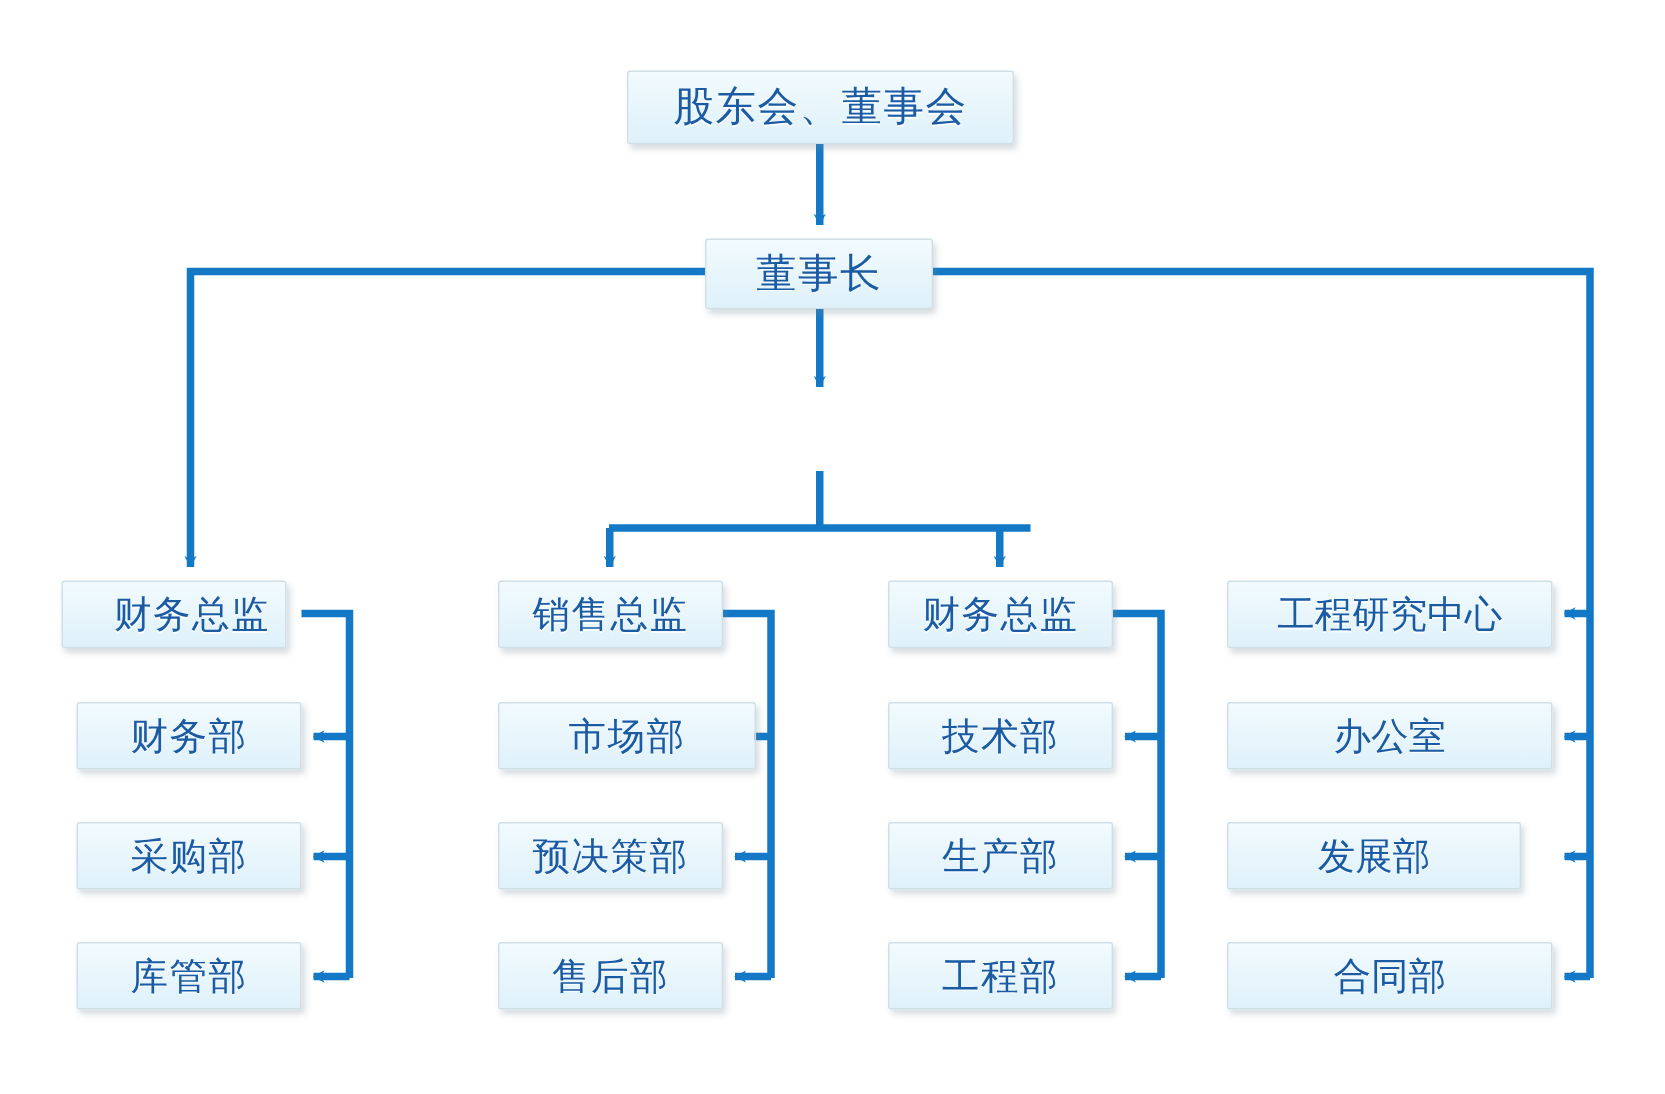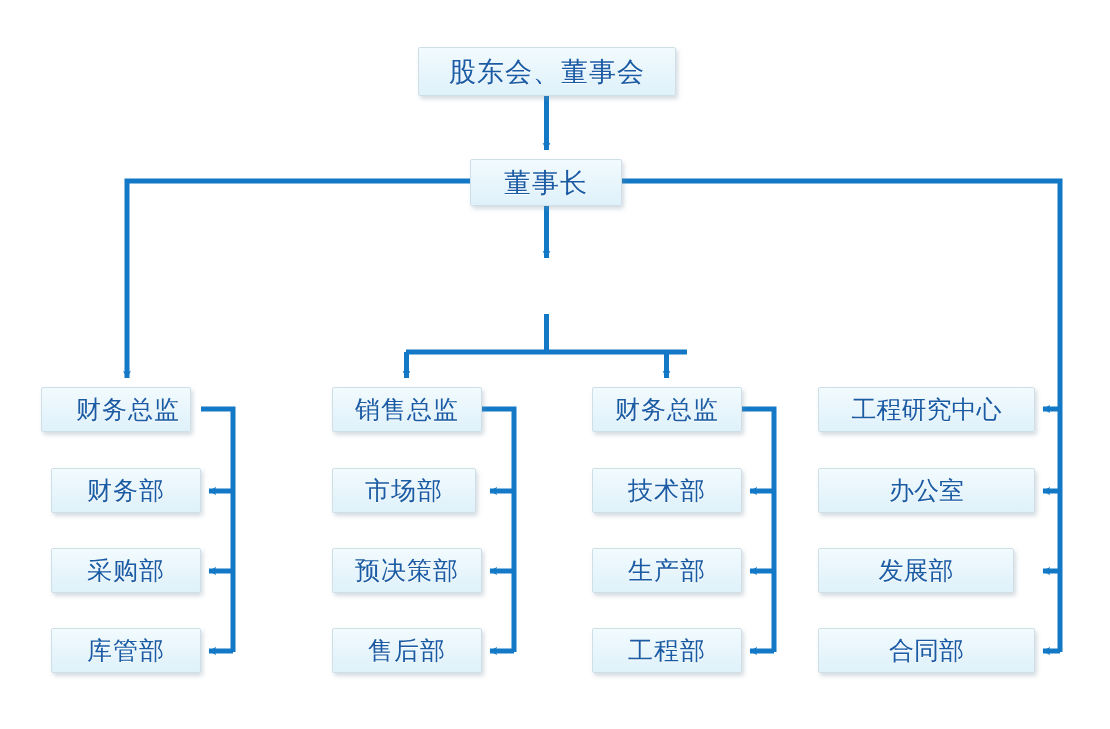--- a/index.html
+++ b/index.html
@@ -101,21 +101,21 @@
 
   <div class="node dept" style="left:41px;  top:387px; width:150px; height:45px;padding-left:24px;">财务总监</div>
   <div class="node dept" style="left:332px; top:387px; width:150px; height:45px;">销售总监</div>
   <div class="node dept" style="left:592px; top:387px; width:150px; height:45px;">财务总监</div>
   <div class="node wide-level" style="left:818px; top:387px; width:217px; height:45px;">工程研究中心</div>
 
   <div class="node dept" style="left:51px;  top:468px; width:150px; height:45px;">财务部</div>
   <div class="node dept" style="left:51px;  top:548px; width:150px; height:45px;">采购部</div>
   <div class="node dept" style="left:51px;  top:628px; width:150px; height:45px;">库管部</div>
 
-  <div class="node dept" style="left:332px; top:468px; width:144px; height:45px;">市场部</div>
+  <div class="node dept" style="left:332px; top:468px; width:172px; height:45px;">市场部</div>
   <div class="node dept" style="left:332px; top:548px; width:150px; height:45px;">预决策部</div>
   <div class="node dept" style="left:332px; top:628px; width:150px; height:45px;">售后部</div>
 
   <div class="node dept" style="left:592px; top:548px; width:150px; height:45px;">生产部</div>
   <div class="node dept" style="left:592px; top:468px; width:150px; height:45px;">技术部</div>
   <div class="node dept" style="left:592px; top:628px; width:150px; height:45px;">工程部</div>
 
   <div class="node wide-level" style="left:818px; top:468px; width:217px; height:45px;">办公室</div>
   <div class="node wide-level" style="left:818px; top:548px; width:196px; height:45px;">发展部</div>
   <div class="node wide-level" style="left:818px; top:628px; width:217px; height:45px;">合同部</div>

